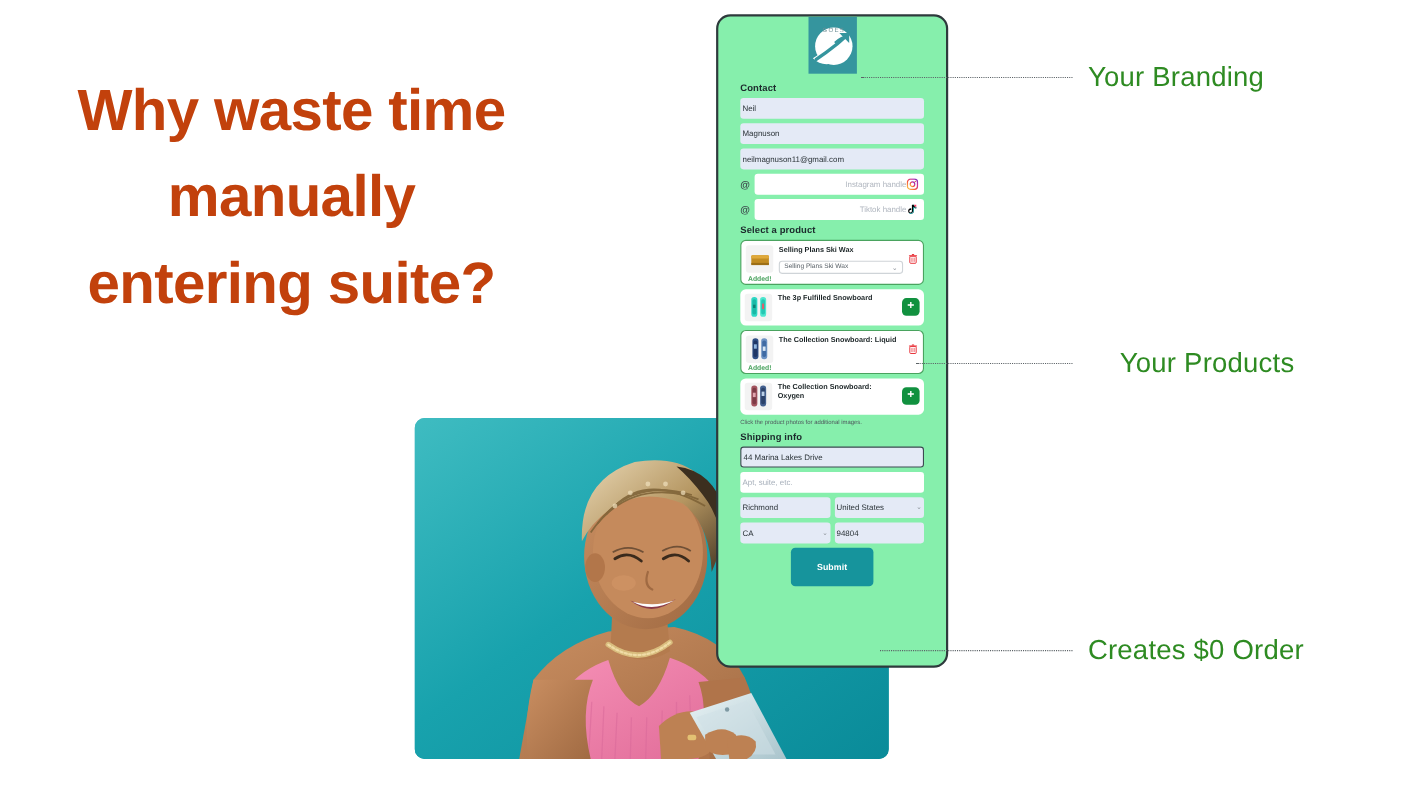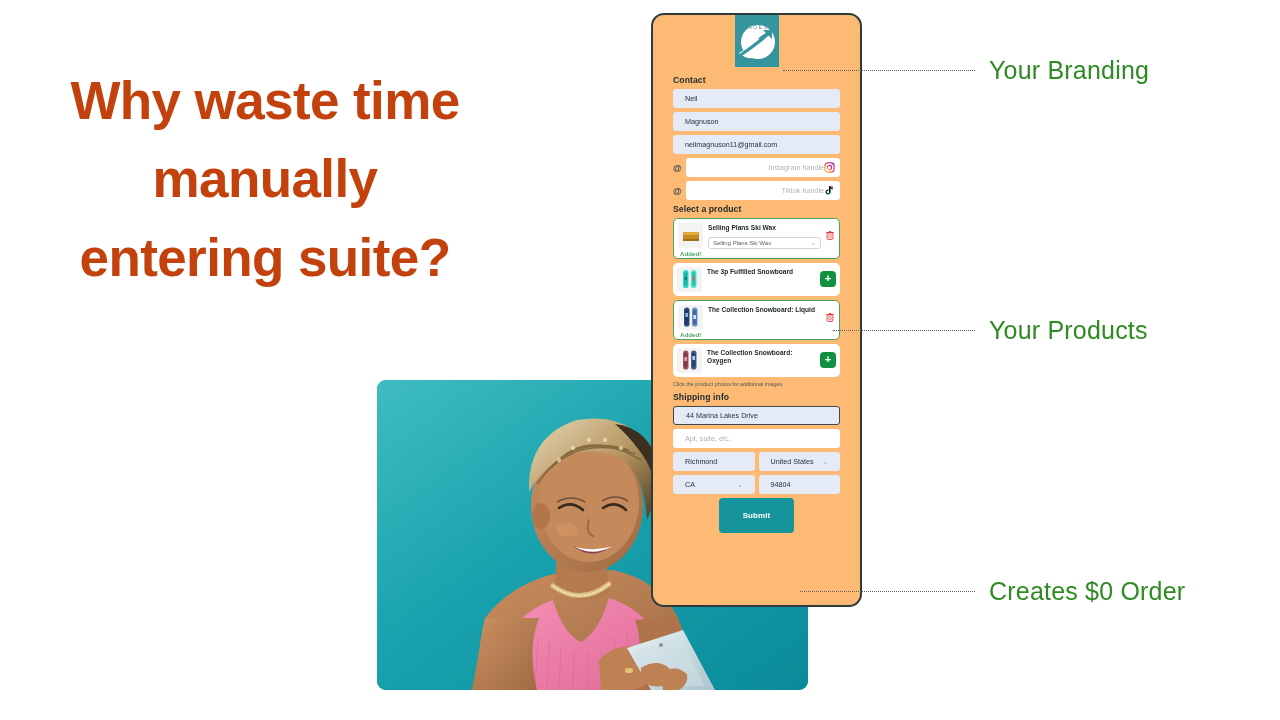--- a/index.html
+++ b/index.html
@@ -47,21 +47,21 @@
   }
   #photo-svg { display: block; width: 100%; height: 100%; }
 
   
   #form-panel {
     position: absolute;
     left: 651px;
     top: 13px;
     width: 211px;
     height: 594px;
-    background: #fdba74;
+    background: #86efac;
     border: 2px solid #2e3a3c;
     border-radius: 13px;
     overflow: hidden;
   }
 
   
   #logo-wrap {
     position: absolute;
     left: 50%;
     top: 0;
@@ -85,21 +85,21 @@
     margin-bottom: 4px;
     letter-spacing: 0.1px;
   }
 
   .field {
     height: 19px;
     background: #e4eaf6;
     border-radius: 3px;
     display: flex;
     align-items: center;
-    padding: 0 12px;
+    padding: 0 2px;
     margin-bottom: 4px;
     font-size: 7.2px;
     color: #2a3237;
   }
   .field.placeholder { color: #a8b0bb; }
   .field.white { background: #ffffff; }
   .field.focused {
     border: 1.4px solid #3d4a52;
     background: #e4eaf6;
   }
@@ -256,21 +256,21 @@
   }
   .annot .atext {
     color: #2e8b22;
     font-size: 25px;
     white-space: nowrap;
     padding-left: 14px;
     letter-spacing: 0.2px;
   }
   #annot-branding { left: 783px; top: 56px; }
   #annot-branding .lead { width: 192px; }
-  #annot-products { left: 833px; top: 316px; }
+  #annot-products { left: 833px; top: 316px; gap: 29px; }
   #annot-products .lead { width: 142px; }
   #annot-order    { left: 800px; top: 577px; }
   #annot-order .lead { width: 175px; }
 </style>
 </head>
 <body>
 
 <div id="stage">
 
   <div id="headline">

